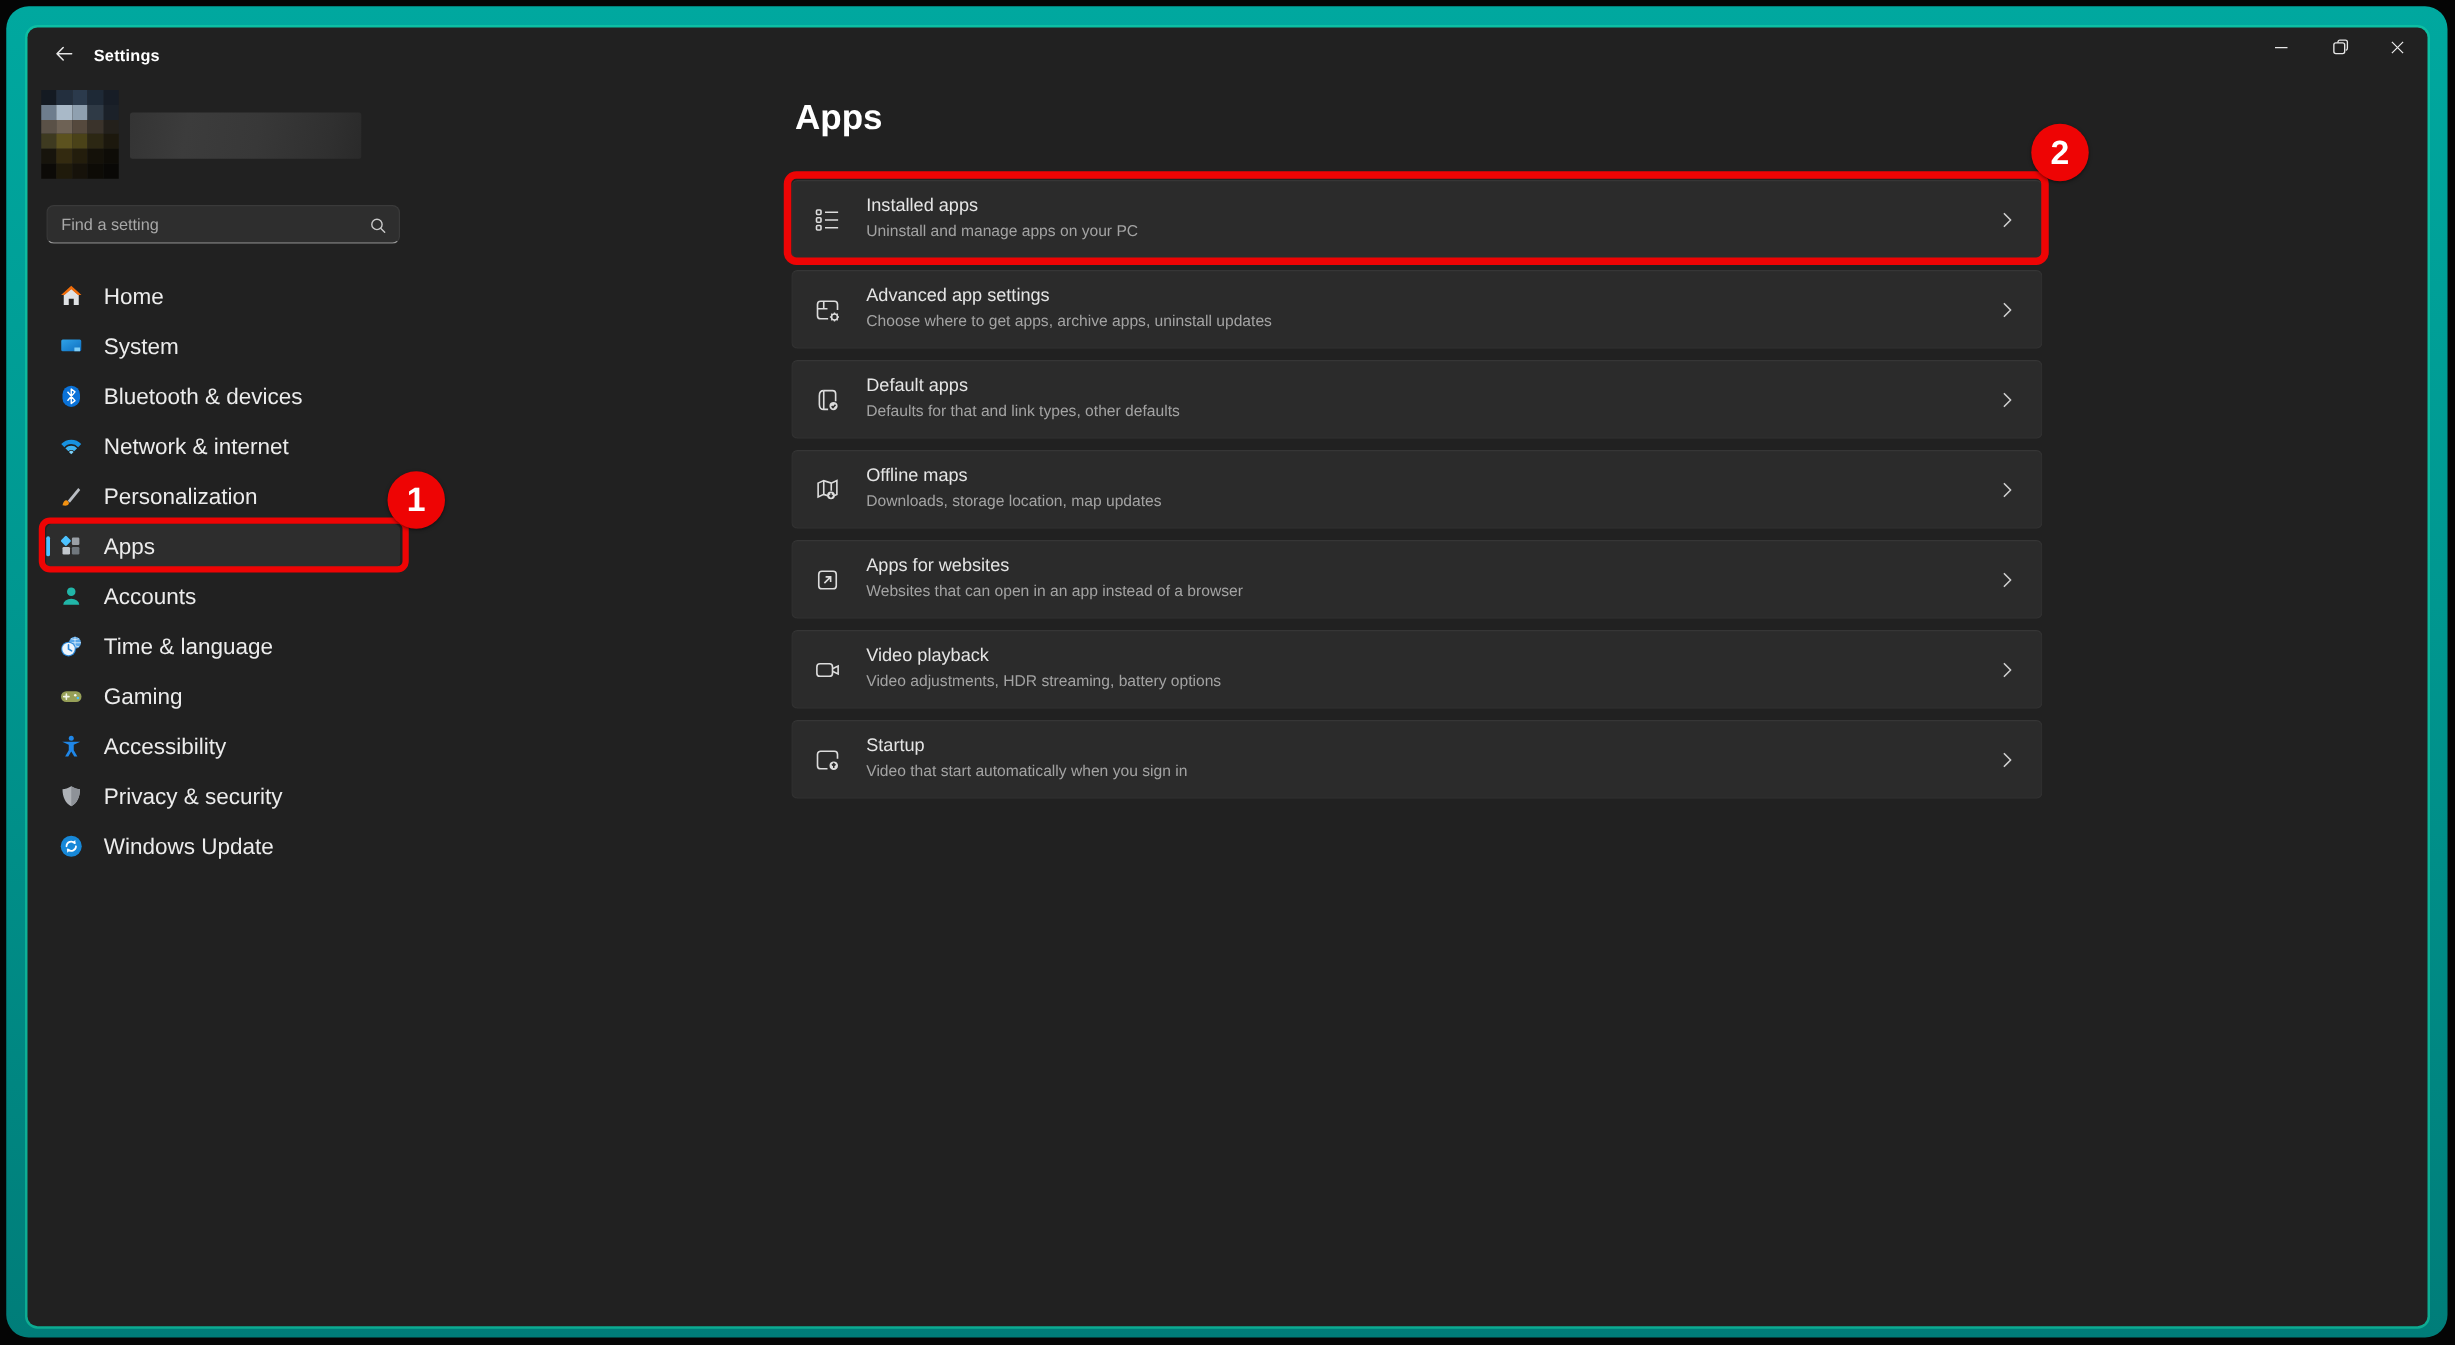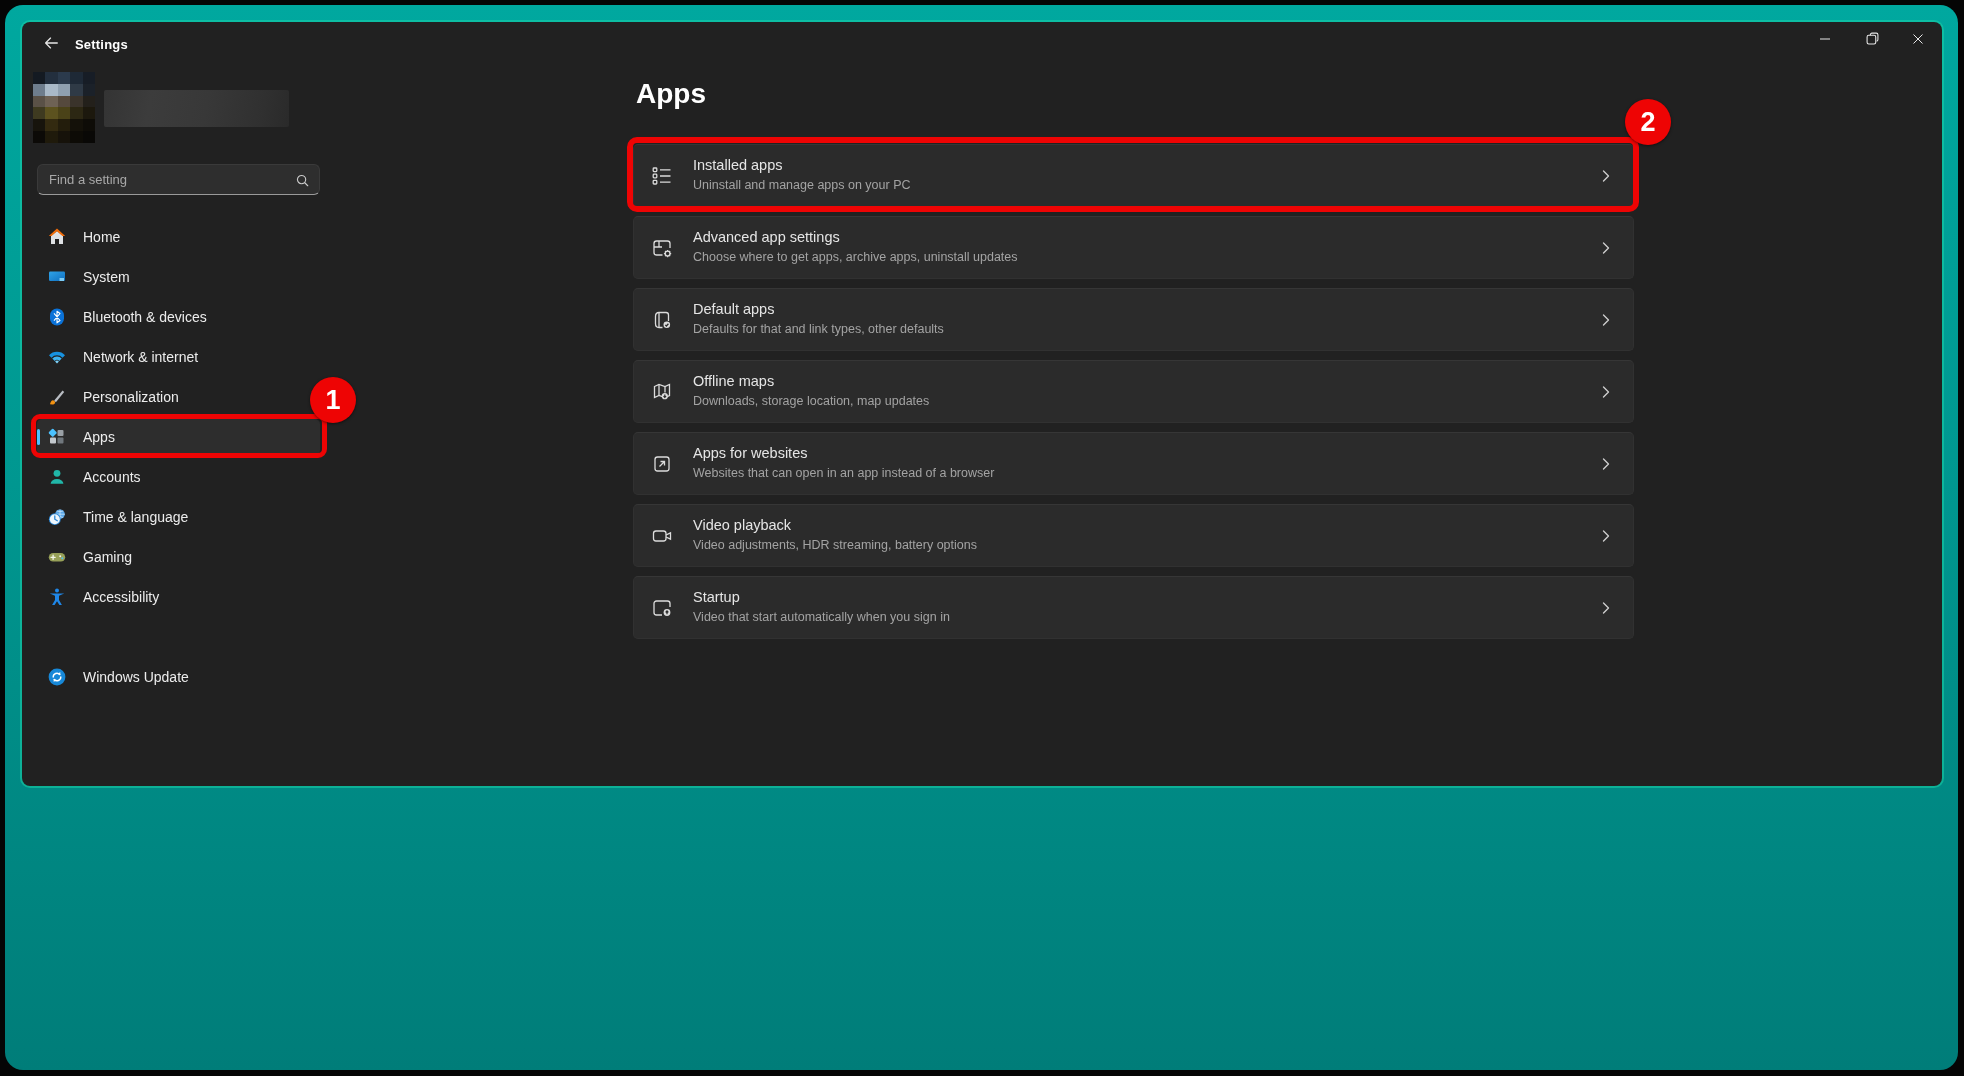--- a/index.html
+++ b/index.html
@@ -1,20 +1,20 @@
 <!DOCTYPE html>
 <html><head>
 <meta charset="utf-8">
 <style>
   html,body{margin:0;padding:0;background:#000;}
   *{box-sizing:border-box;font-family:"Liberation Sans",sans-serif;}
   .page{position:relative;width:1964px;height:1076px;background:#050505;overflow:hidden;}
   .frame{position:absolute;left:5px;top:5px;right:6px;bottom:6px;border-radius:18px;
          background:linear-gradient(180deg,#00a89f 0%,#009790 45%,#007d79 100%);}
-  .window{position:absolute;left:22px;top:22px;width:1920px;height:764px;background:#212121;
+  .window{position:absolute;left:22px;top:22px;width:1920px;height:1039px;background:#212121;
           border-radius:8px;box-shadow:0 0 0 2px rgba(24,210,168,.55);overflow:hidden;}
 
   
   .back-btn{position:absolute;left:14px;top:9px;width:30px;height:28px;border-radius:4px;
             display:flex;align-items:center;justify-content:center;}
   .win-title{position:absolute;left:53px;top:15px;font-size:13px;color:#fff;font-weight:600;letter-spacing:.2px;}
   .caption-btn{position:absolute;top:0;width:46px;height:36px;display:flex;align-items:center;justify-content:center;}
   .caption-close{right:1px;} .caption-max{right:47px;} .caption-min{right:94px;}
 
   
@@ -24,21 +24,21 @@
   .name-blur{position:absolute;left:82px;top:68px;width:185px;height:37px;border-radius:2px;
              background:linear-gradient(100deg,#343434,#3c3c3c 25%,#383838 55%,#303030 85%,#2a2a2a);}
   .searchbox{position:absolute;left:15px;top:142px;width:283px;height:31px;background:#2e2e2e;
              border:1px solid #3a3a3a;border-bottom-color:#9a9a9a;border-radius:6px;}
   .searchbox input{position:absolute;left:0;top:0;width:100%;height:100%;background:transparent;border:none;
              outline:none;color:#e0e0e0;font-size:13px;padding:0 30px 0 11px;}
   .searchbox input::placeholder{color:#a8a8a8;}
   .search-ic{position:absolute;right:9px;top:8px;}
 
   .nav-item{position:absolute;left:15px;width:283px;height:36px;border-radius:5px;color:#ececec;
-            font-size:14px;cursor:default;}
+            font-size:18px;cursor:default;}
   .nav-item .ic{position:absolute;left:10px;top:8px;width:20px;height:20px;}
   .nav-item .lbl{position:absolute;left:46px;top:0;line-height:36px;white-space:nowrap;}
   .nav-item.selected{background:#2d2d2d;}
   .nav-item.selected::before{content:"";position:absolute;left:0;top:10px;width:3px;height:16px;
             border-radius:2px;background:#4cc2ff;}
 
   
   .page-heading{position:absolute;left:614px;top:56px;font-size:28px;font-weight:600;color:#fff;}
   .row-card{position:absolute;left:611px;width:1001px;height:63px;background:#2b2b2b;
             border:1px solid #313131;border-top-color:#363636;border-radius:5px;}
@@ -212,20 +212,27 @@
           </svg></span>
       <span class="lbl">Gaming</span>
     </div>
     <div class="nav-item" style="top:557px">
       <span class="ic"><svg viewBox="0 0 20 20" width="20" height="20">
             <circle cx="10" cy="3.6" r="2" fill="#1f87e8"></circle>
             <path d="M2.8 6.4 h14.4 l-5.2 2.3 v4.4 l2.9 5 h-2.5 L10 14.2 l-2.4 3.9 H5.1 L8 13.1 V8.7 Z" fill="#1f87e8"></path>
           </svg></span>
       <span class="lbl">Accessibility</span>
     </div>
+    <div class="nav-item" style="top:597px">
+      <span class="ic"><svg viewBox="0 0 20 20" width="20" height="20">
+            <path d="M10 2 C12.5 3.6 15 4.2 17 4.3 C17 10.5 14.6 15.5 10 18 C5.4 15.5 3 10.5 3 4.3 C5 4.2 7.5 3.6 10 2 Z" fill="#aeb2b7"></path>
+            <path d="M10 2 C12.5 3.6 15 4.2 17 4.3 C17 10.5 14.6 15.5 10 18 Z" fill="#8e9298"></path>
+          </svg></span>
+      <span class="lbl">Privacy &amp; security</span>
+    </div>
     <div class="nav-item" style="top:637px">
       <span class="ic"><svg viewBox="0 0 20 20" width="20" height="20">
             <circle cx="10" cy="10" r="8.4" fill="#1788d8"></circle>
             <path d="M6.2 10 a3.8 3.8 0 0 1 6.6-2.5 M13.8 10 a3.8 3.8 0 0 1 -6.6 2.5" stroke="#fff" stroke-width="1.4" fill="none" stroke-linecap="round"></path>
             <path d="M13.2 4.9 l.2 2.9 -2.8-.5 Z M6.8 15.1 l-.2-2.9 2.8 .5 Z" fill="#fff"></path>
           </svg></span>
       <span class="lbl">Windows Update</span>
     </div>
 
     <div class="page-heading">Apps</div>

